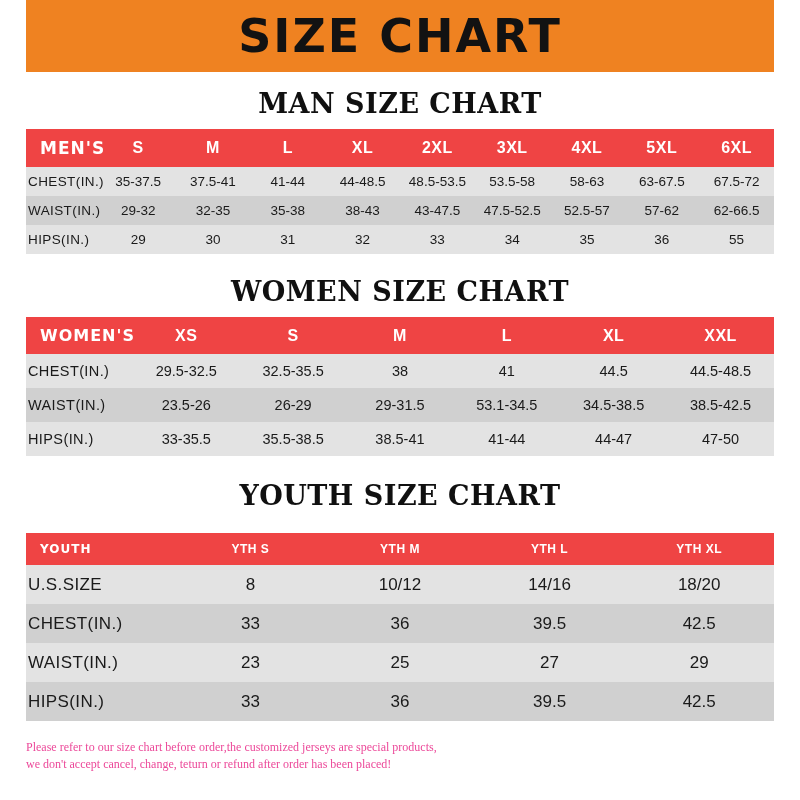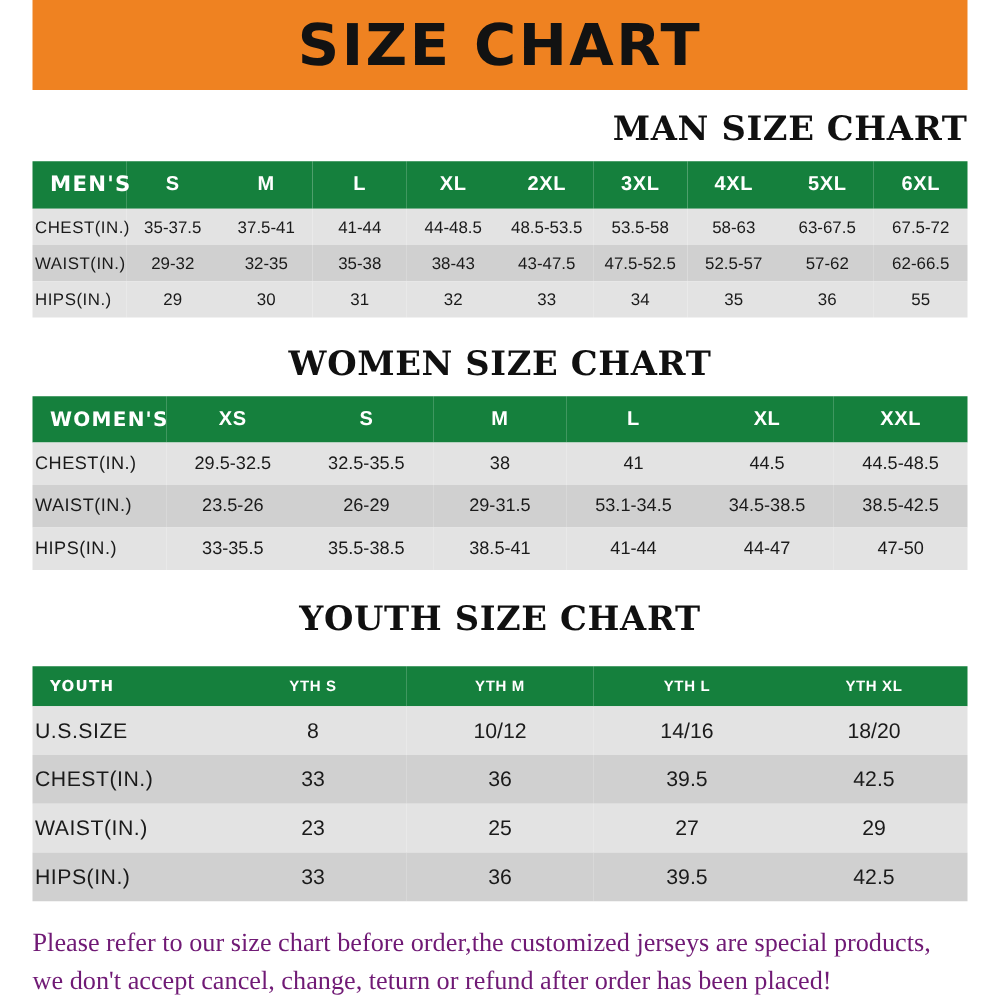--- a/index.html
+++ b/index.html
@@ -53,37 +53,37 @@
     box-sizing: border-box;
   }
   .section-title {
     text-align: center;
     font-family: "DejaVu Serif", serif;
     font-weight: bold;
     font-size: 27px;
     color: #101010;
     letter-spacing: 0.5px;
   }
-  .sec-man .section-title { margin: 16px 0 10px 0; text-align: right; }
+  .sec-man .section-title { margin: 16px 0 10px 0; }
   .sec-women .section-title { margin: 22px 0 10px 0; }
   .sec-youth .section-title { margin: 24px 0 22px 0; }
 
   table.chart {
     width: 100%;
     border-collapse: collapse;
     table-layout: fixed;
   }
   table.chart th, table.chart td {
     text-align: center;
     font-family: "Liberation Sans", sans-serif;
     color: #1a1a1a;
   }
   
   table.chart thead tr {
-    background: #15803d;
+    background: #ef4444;
     padding-left: 28px;
   }
   table.chart thead th {
     color: #ffffff;
     font-size: 16px;
     font-weight: bold;
     padding: 9px 2px;
     letter-spacing: 0.5px;
   }
   table.chart thead th.rowlabel {
@@ -107,23 +107,23 @@
 
   
   .sec-women table.chart thead th { font-size: 16px; }
   .sec-women table.chart tbody td { font-size: 14.5px; padding: 9px 2px; }
   .sec-youth table.chart thead th { font-size: 12px; }
   .sec-youth table.chart tbody td { font-size: 17px; padding: 9.5px 2px; }
 
   
   .note {
     margin: 18px 26px 12px 26px;
-    color: #701a75;
+    color: #ec4899;
     font-family: "Liberation Serif", serif;
-    font-size: 21px;
+    font-size: 12px;
     line-height: 1.45;
     text-align: left;
   }
   .note-line { display: block; white-space: nowrap; }
 </style>
 </head>
 <body>
 
 <div class="page">
 

